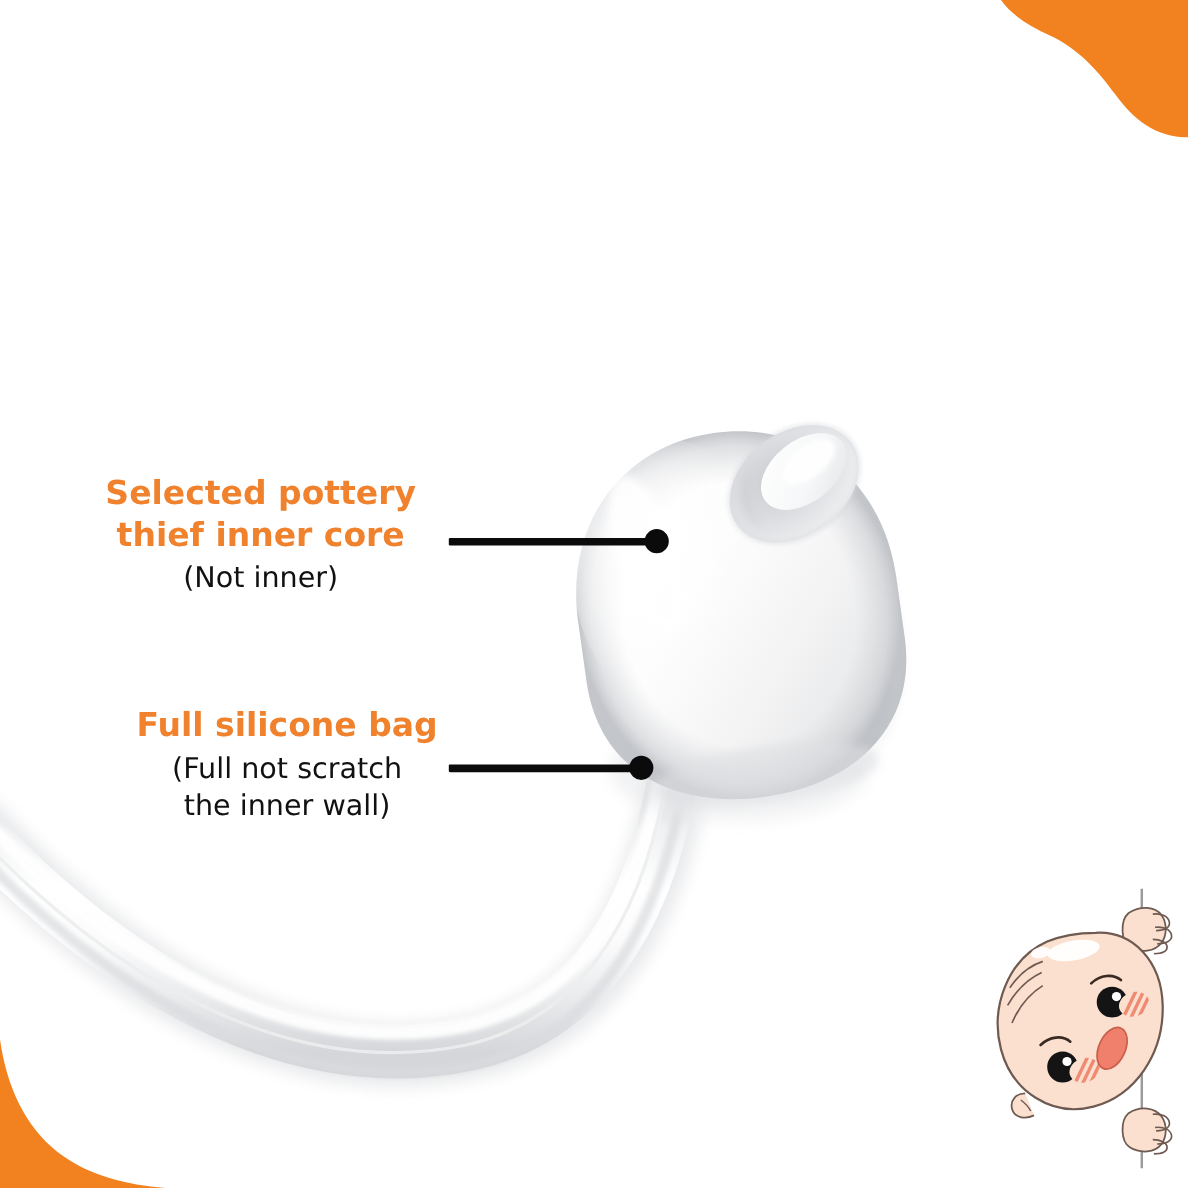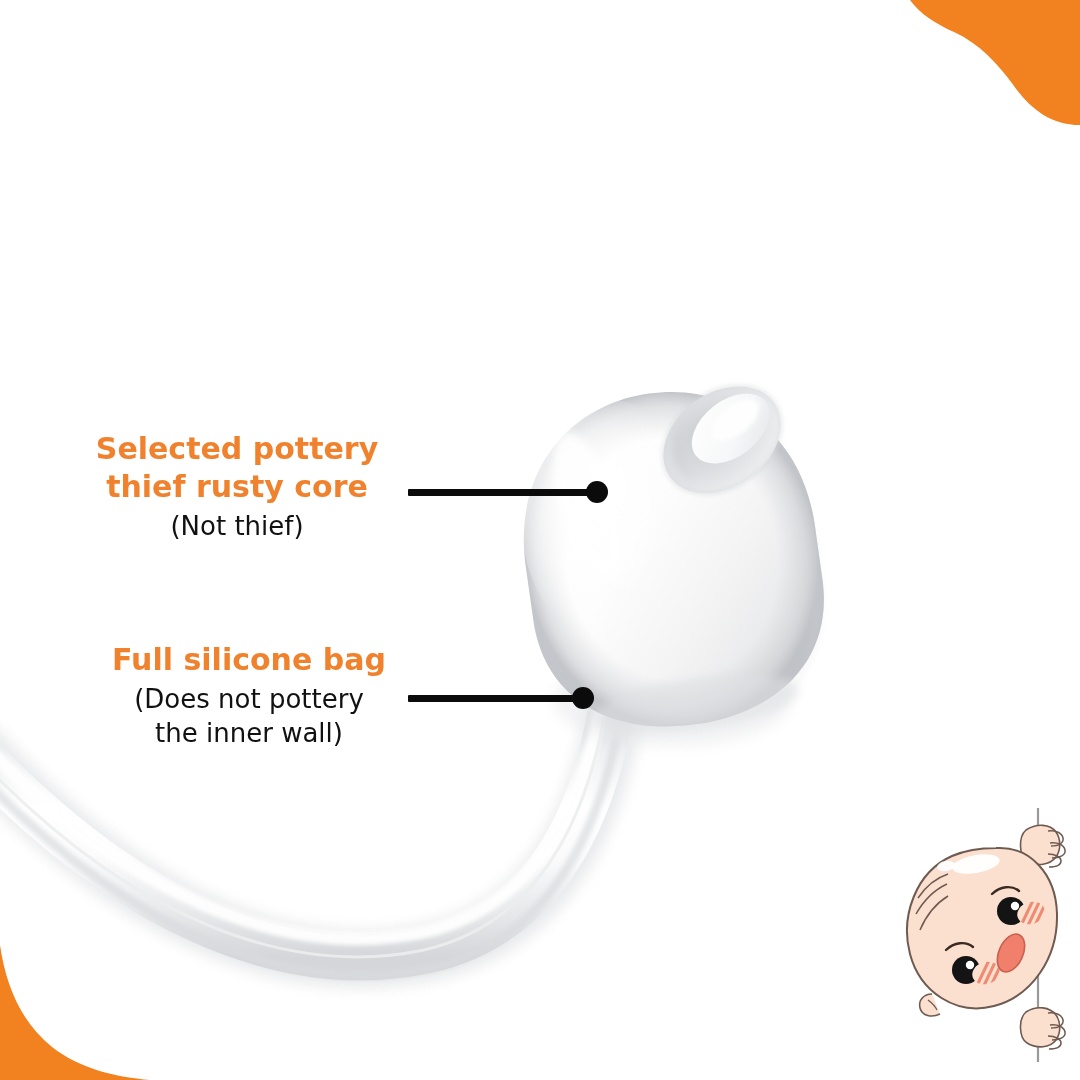--- a/index.html
+++ b/index.html
@@ -85,21 +85,21 @@
     white-space: pre-line;
     margin-top: 4px;
   }
 
   #callout-core {
     left: 72px;
     top: 430px;
     width: 330px;
   }
   #callout-bag {
-    left: 84px;
+    left: 96px;
     top: 641px;
     width: 330px;
   }
 
   
   .leader {
     position: absolute;
     height: 22px;
   }
   #leader-core {
@@ -259,32 +259,32 @@
         <ellipse cx="754" cy="430" rx="28" ry="14" fill="#ffffff" opacity="0.95" transform="rotate(-30 754 430)" filter="url(#tinyBlur)"></ellipse>
 
         <ellipse cx="738" cy="448" rx="64" ry="47" fill="none" stroke="#d6d8db" stroke-width="3" opacity="0.65" transform="rotate(-28 738 448)" filter="url(#tinyBlur)"></ellipse>
       </g>
     </g>
   </svg>
 
 
   <div class="callout" id="callout-core">
     <div class="callout-title">Selected pottery
-thief rusty core</div>
-    <div class="callout-sub">(Not thief)</div>
+thief inner core</div>
+    <div class="callout-sub">(Not inner)</div>
   </div>
 
   <div class="leader" id="leader-core">
     <div class="leader-line" style="width:186px;"></div>
     <div class="leader-dot" style="left:178px;"></div>
   </div>
 
   <div class="callout" id="callout-bag">
     <div class="callout-title">Full silicone bag</div>
-    <div class="callout-sub">(Does not pottery
+    <div class="callout-sub">(Full not scratch
 the inner wall)</div>
   </div>
 
   <div class="leader" id="leader-bag">
     <div class="leader-line" style="width:172px;"></div>
     <div class="leader-dot" style="left:164px;"></div>
   </div>
 
   <svg id="baby-mascot" viewBox="0 0 200 290" aria-hidden="true">
     <defs>

